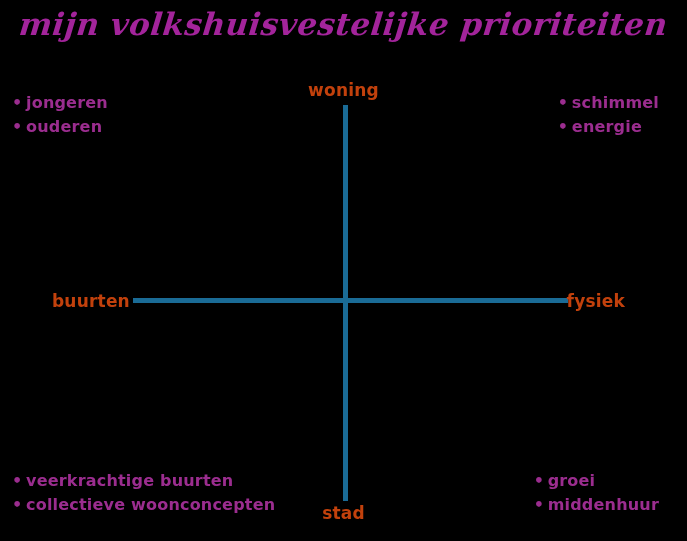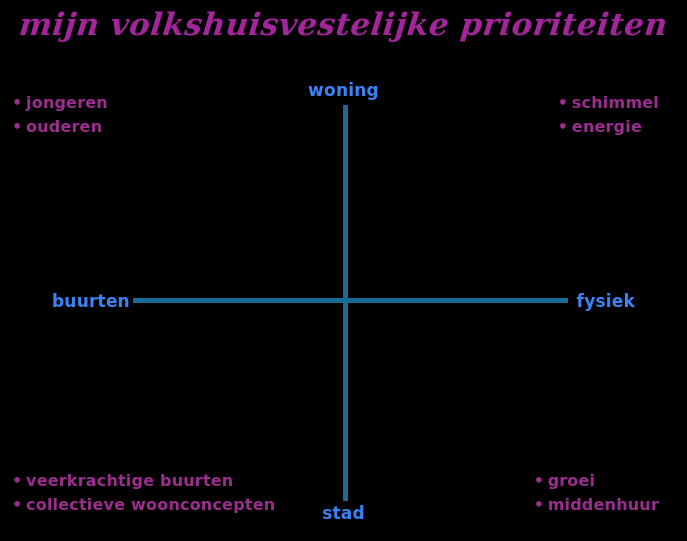--- a/index.html
+++ b/index.html
@@ -51,31 +51,31 @@
     left: 343px;
     top: 105px;
     width: 5px;
     height: 396px;
     background: #1a6b96;
   }
 
   
   .axis-label {
     position: absolute;
-    color: #3b82f6;
+    color: #c2410c;
     font-family: "DejaVu Sans", sans-serif;
     font-size: 17px;
     font-weight: bold;
     letter-spacing: 0.2px;
     white-space: nowrap;
   }
   .axis-label.top    { left: 0; top: 80px; width: 687px; text-align: center; }
   .axis-label.bottom { left: 0; top: 503px; width: 687px; text-align: center; }
   .axis-label.left   { left: 52px; top: 291px; }
-  .axis-label.right  { right: 52px; top: 291px; text-align: right; }
+  .axis-label.right  { right: 62px; top: 291px; text-align: right; }
 
   
   .quad {
     position: absolute;
     white-space: nowrap;
   }
   .quad.tl { left: 12px;  top: 91px; }
   .quad.tr { right: 28px; top: 91px; text-align: left; }
   .quad.bl { left: 12px;  top: 469px; }
   .quad.br { right: 28px; top: 469px; text-align: left; }

